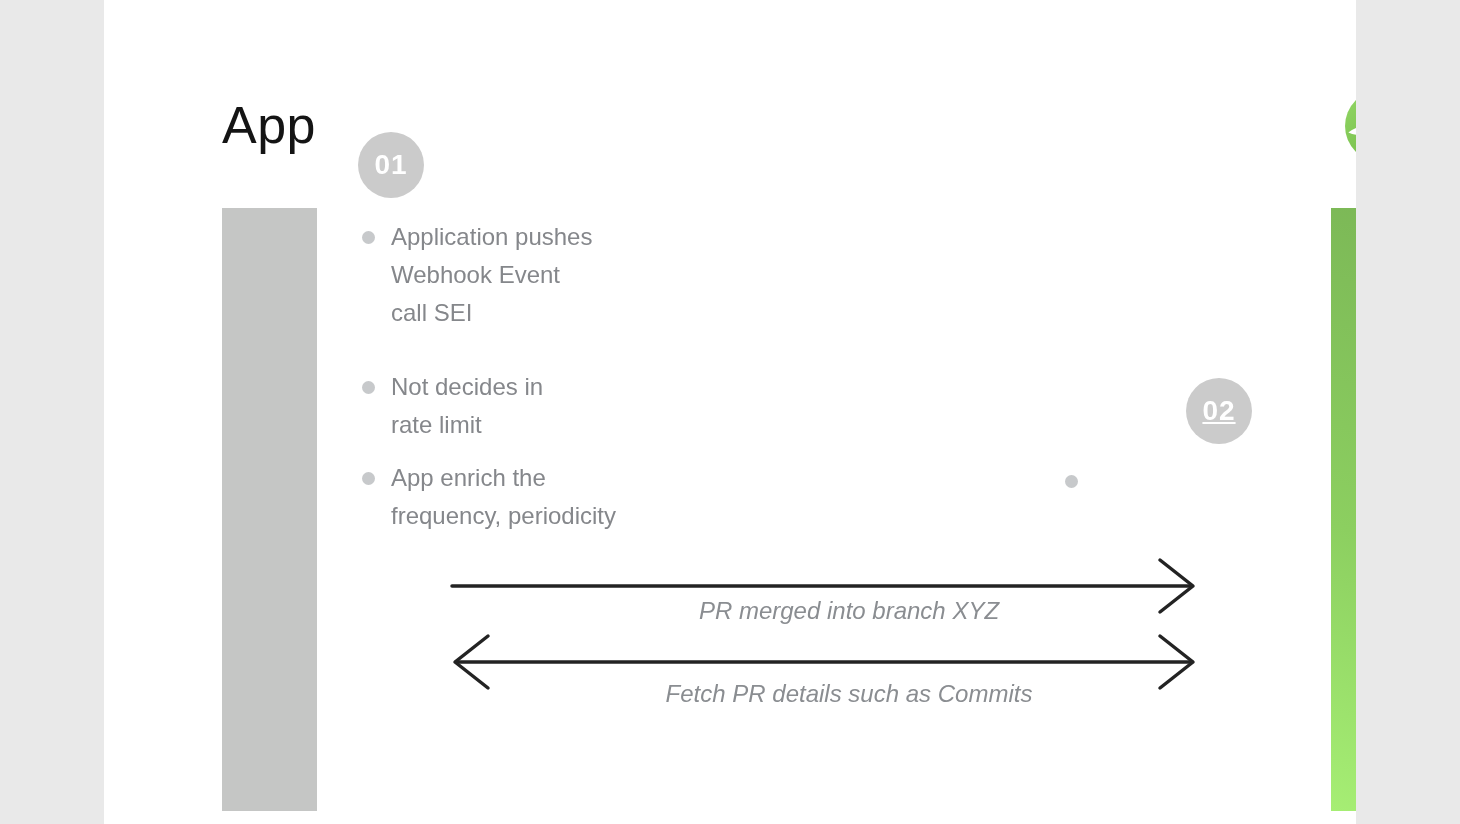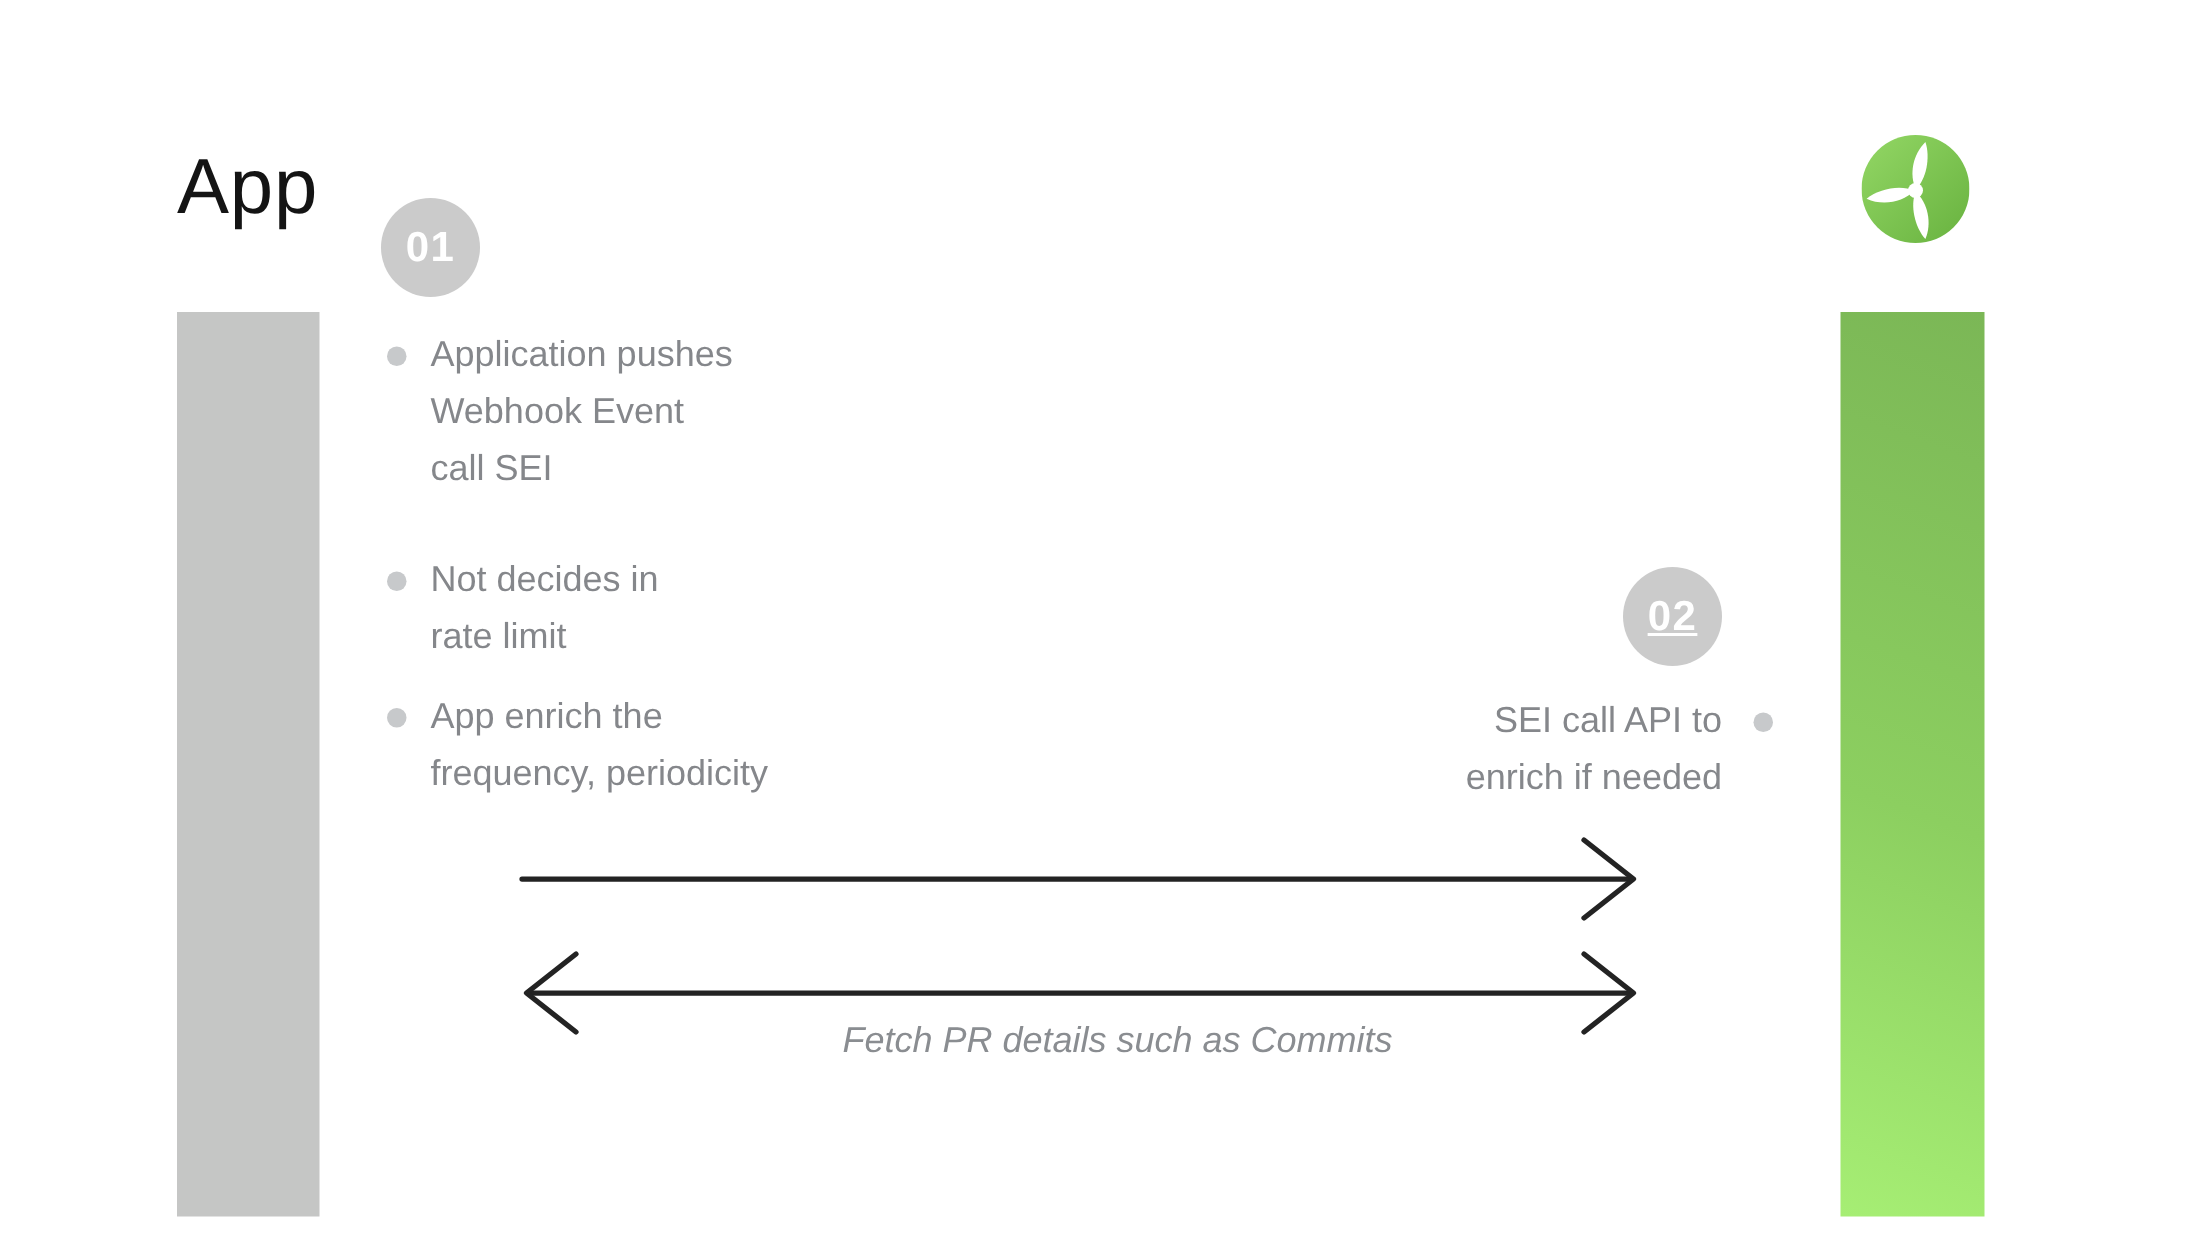--- a/index.html
+++ b/index.html
@@ -10,21 +10,21 @@
     --dot-gray:#c7c9cb;
     --label-gray:#8a8d91;
     --arrow-black:#232323;
     --title-black:#141414;
   }
   *{margin:0;padding:0;box-sizing:border-box;}
   html,body{background:#e9e9e9;}
   body{font-family:"Liberation Sans","DejaVu Sans",sans-serif;}
   .canvas{
     position:relative;
-    width:1460px;height:824px;
+    width:1252px;height:824px;
     background:var(--bg);
     overflow:hidden;
     margin:0 auto;
   }
   .page-title{
     position:absolute;left:118px;top:95px;
     font-size:52px;font-weight:500;color:var(--title-black);
     letter-spacing:0.5px;
   }
   .bar{position:absolute;top:208px;height:603px;}
@@ -134,35 +134,32 @@
 
   <div class="note note-3">
     <span class="dot"></span>
     <div class="text">
       <div>App enrich the</div>
       <div>frequency, periodicity</div>
     </div>
   </div>
 
   <div class="note note-right">
-    <div class="text">
-      <div>SEI call API to</div>
-      <div>enrich if needed</div>
-    </div>
     <span class="dot"></span>
   </div>
 
   <div class="arrow arrow-1">
     <svg viewBox="0 0 748 64" xmlns="http://www.w3.org/2000/svg">
       <g stroke="#232323" stroke-width="3.5" fill="none" stroke-linecap="round" stroke-linejoin="round">
         <line x1="2" y1="32" x2="740" y2="32"></line>
         <polyline points="710,6 743,32 710,58"></polyline>
       </g>
     </svg>
   </div>
+  <div class="arrow-label arrow-label-1">PR merged into branch XYZ</div>
 
   <div class="arrow arrow-2">
     <svg viewBox="0 0 748 64" xmlns="http://www.w3.org/2000/svg">
       <g stroke="#232323" stroke-width="3.5" fill="none" stroke-linecap="round" stroke-linejoin="round">
         <line x1="6" y1="32" x2="742" y2="32"></line>
         <polyline points="38,6 5,32 38,58"></polyline>
         <polyline points="710,6 743,32 710,58"></polyline>
       </g>
     </svg>
   </div>

